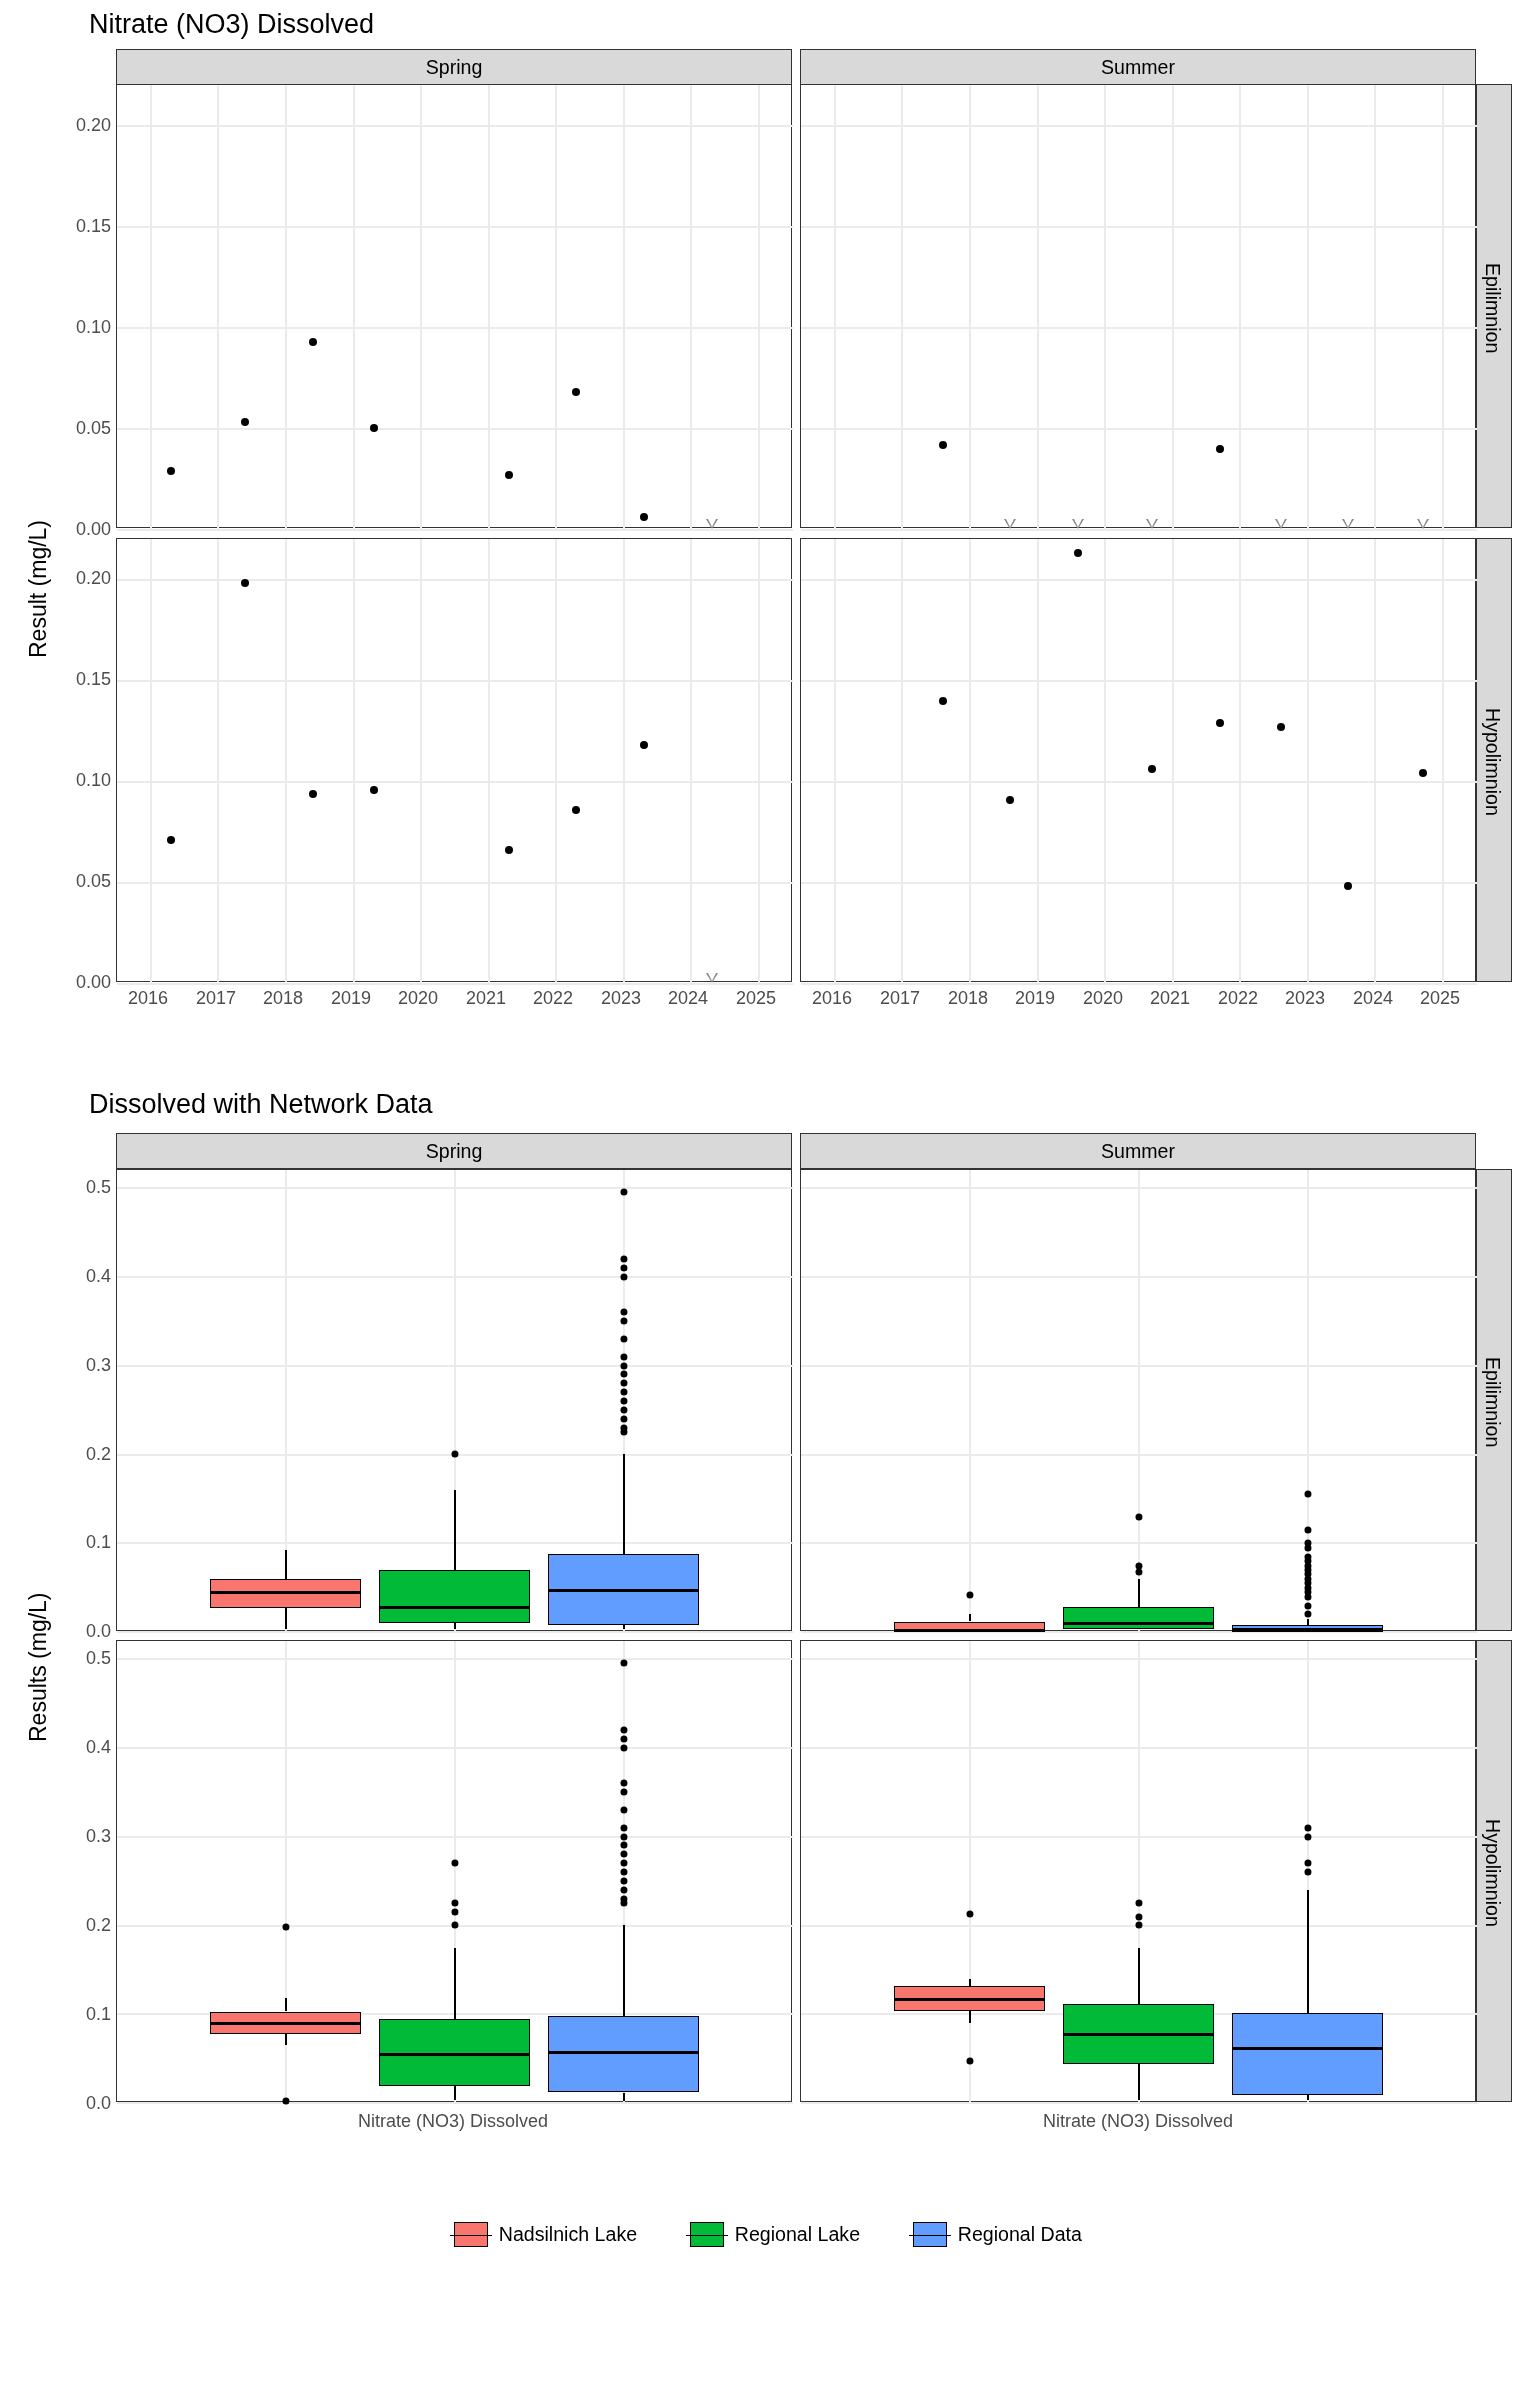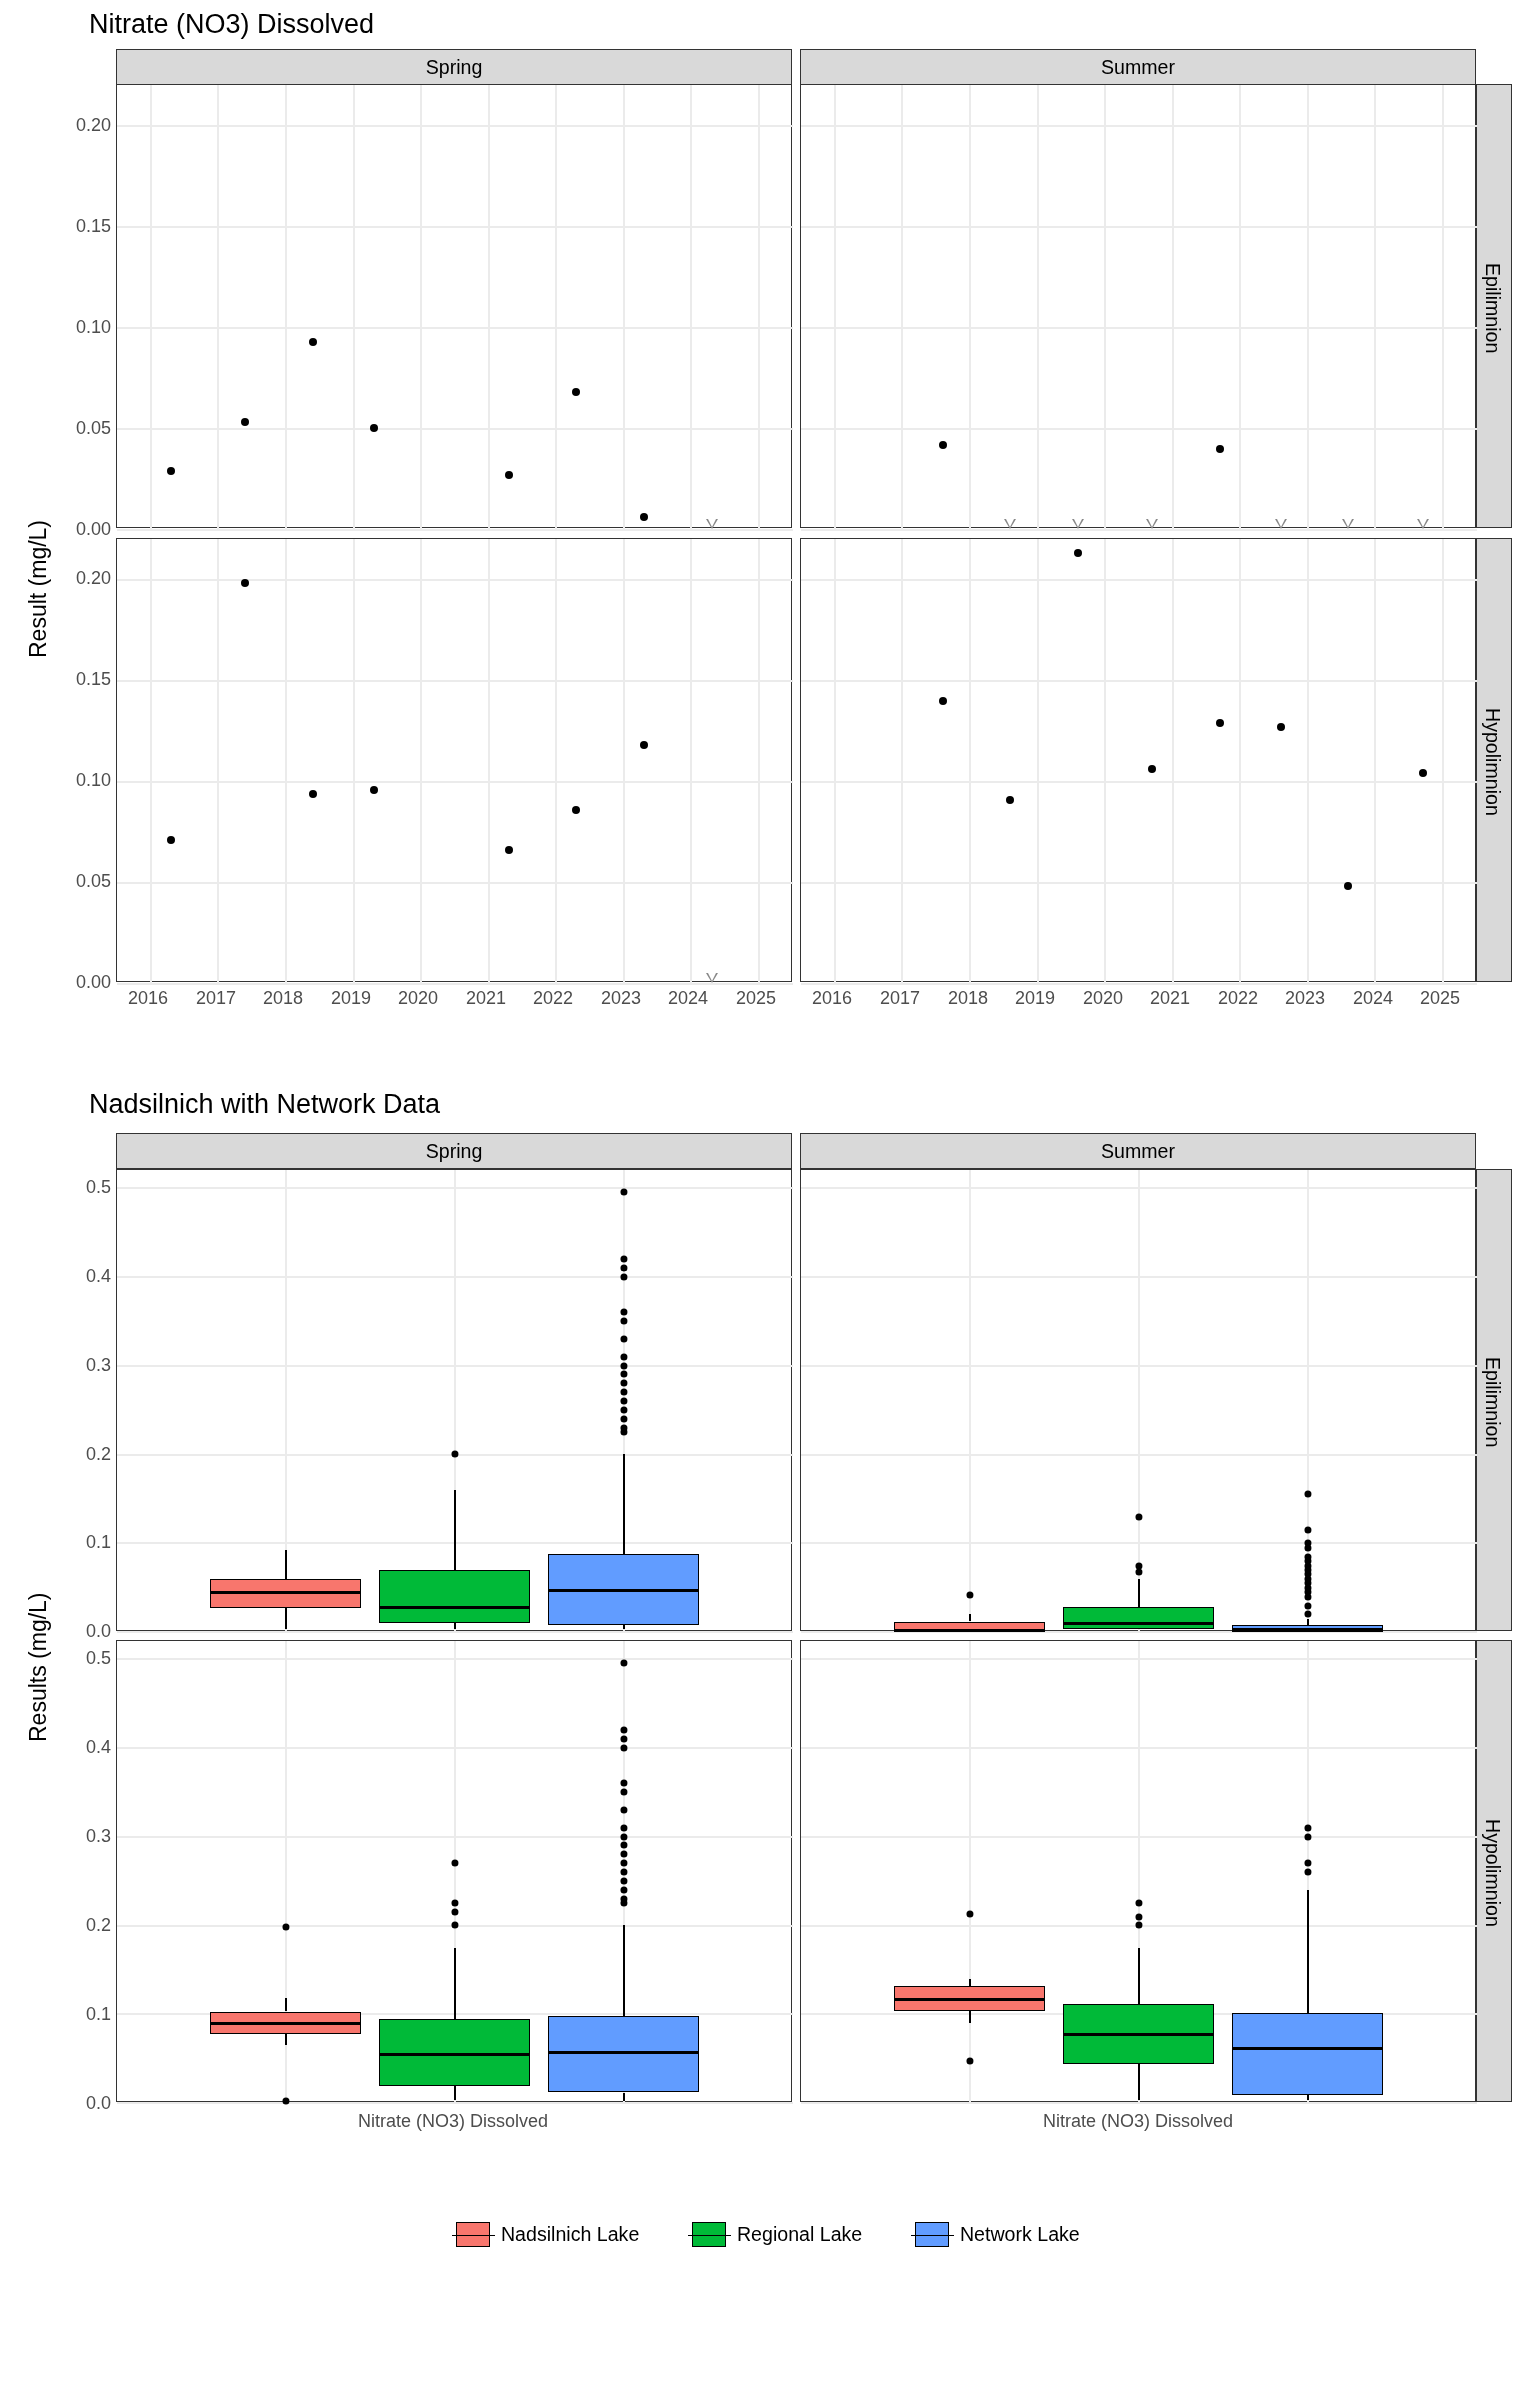--- a/index.html
+++ b/index.html
@@ -178,21 +178,21 @@
       <div class="tick" style="left: 948px; top: 988px;">2018</div>
       <div class="tick" style="left: 1015px; top: 988px;">2019</div>
       <div class="tick" style="left: 1083px; top: 988px;">2020</div>
       <div class="tick" style="left: 1150px; top: 988px;">2021</div>
       <div class="tick" style="left: 1218px; top: 988px;">2022</div>
       <div class="tick" style="left: 1285px; top: 988px;">2023</div>
       <div class="tick" style="left: 1353px; top: 988px;">2024</div>
       <div class="tick" style="left: 1420px; top: 988px;">2025</div>
     </div>
 
-<div class="title" style="left:89px;top:1089px;">Nadsilnich with Network Data</div>
+<div class="title" style="left:89px;top:1089px;">Dissolved with Network Data</div>
 <div class="axis-label rot" style="left:25px;top:1742px;">Results (mg/L)</div>
 
 <div class="panel-strip" style="left:116px;top:1133px;width:676px;height:36px;">
       <span>Spring</span>
     </div>
 <div class="panel-strip" style="left:800px;top:1133px;width:676px;height:36px;">
       <span>Summer</span>
     </div>
 <div class="panel-strip" style="left:1476px;top:1169px;width:36px;height:462px;">
       <span class="rot2" style="position:absolute;left:27px;top:187px;">Epilimnion</span>
@@ -391,18 +391,18 @@
   <div class="lg-item">
         <div class="lg-key" style="background:#00BA38">
           <div class="m"></div>
         </div>
         <span>Regional Lake</span>
       </div>
   <div class="lg-item">
         <div class="lg-key" style="background:#619CFF">
           <div class="m"></div>
         </div>
-        <span>Network Lake</span>
+        <span>Regional Data</span>
       </div>
 </div>
 
 </div>
 
 
 </body></html>

